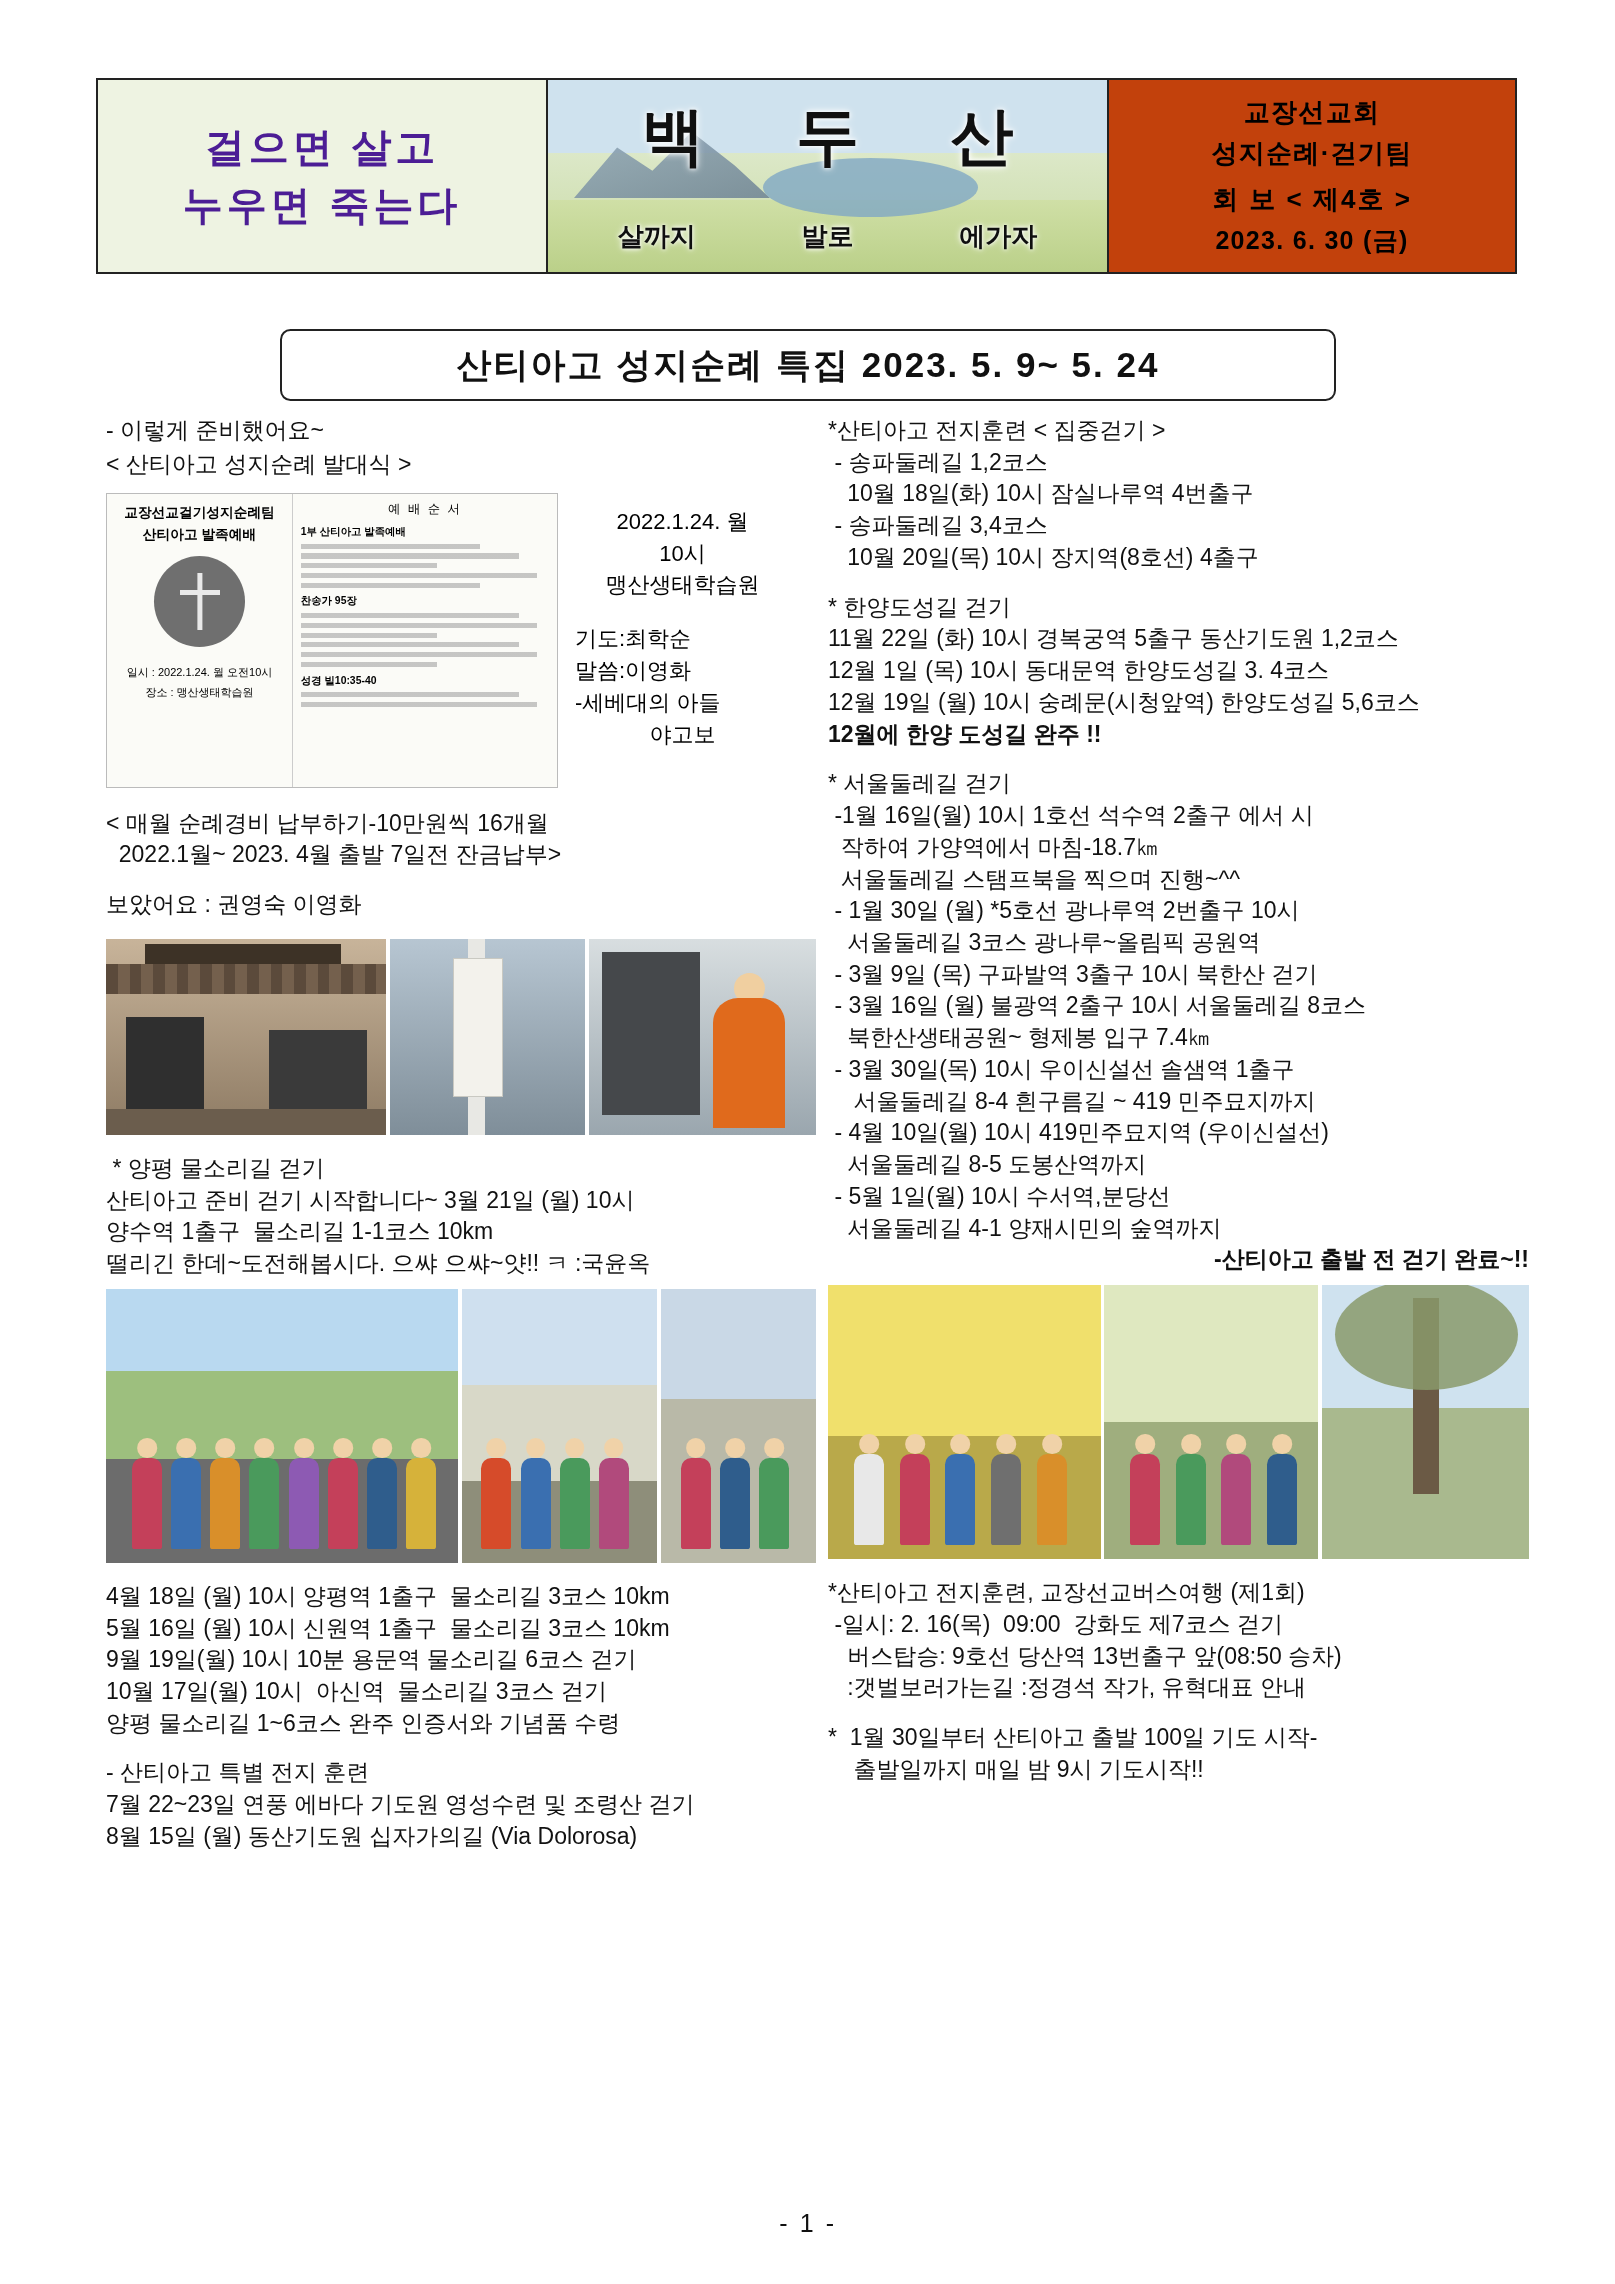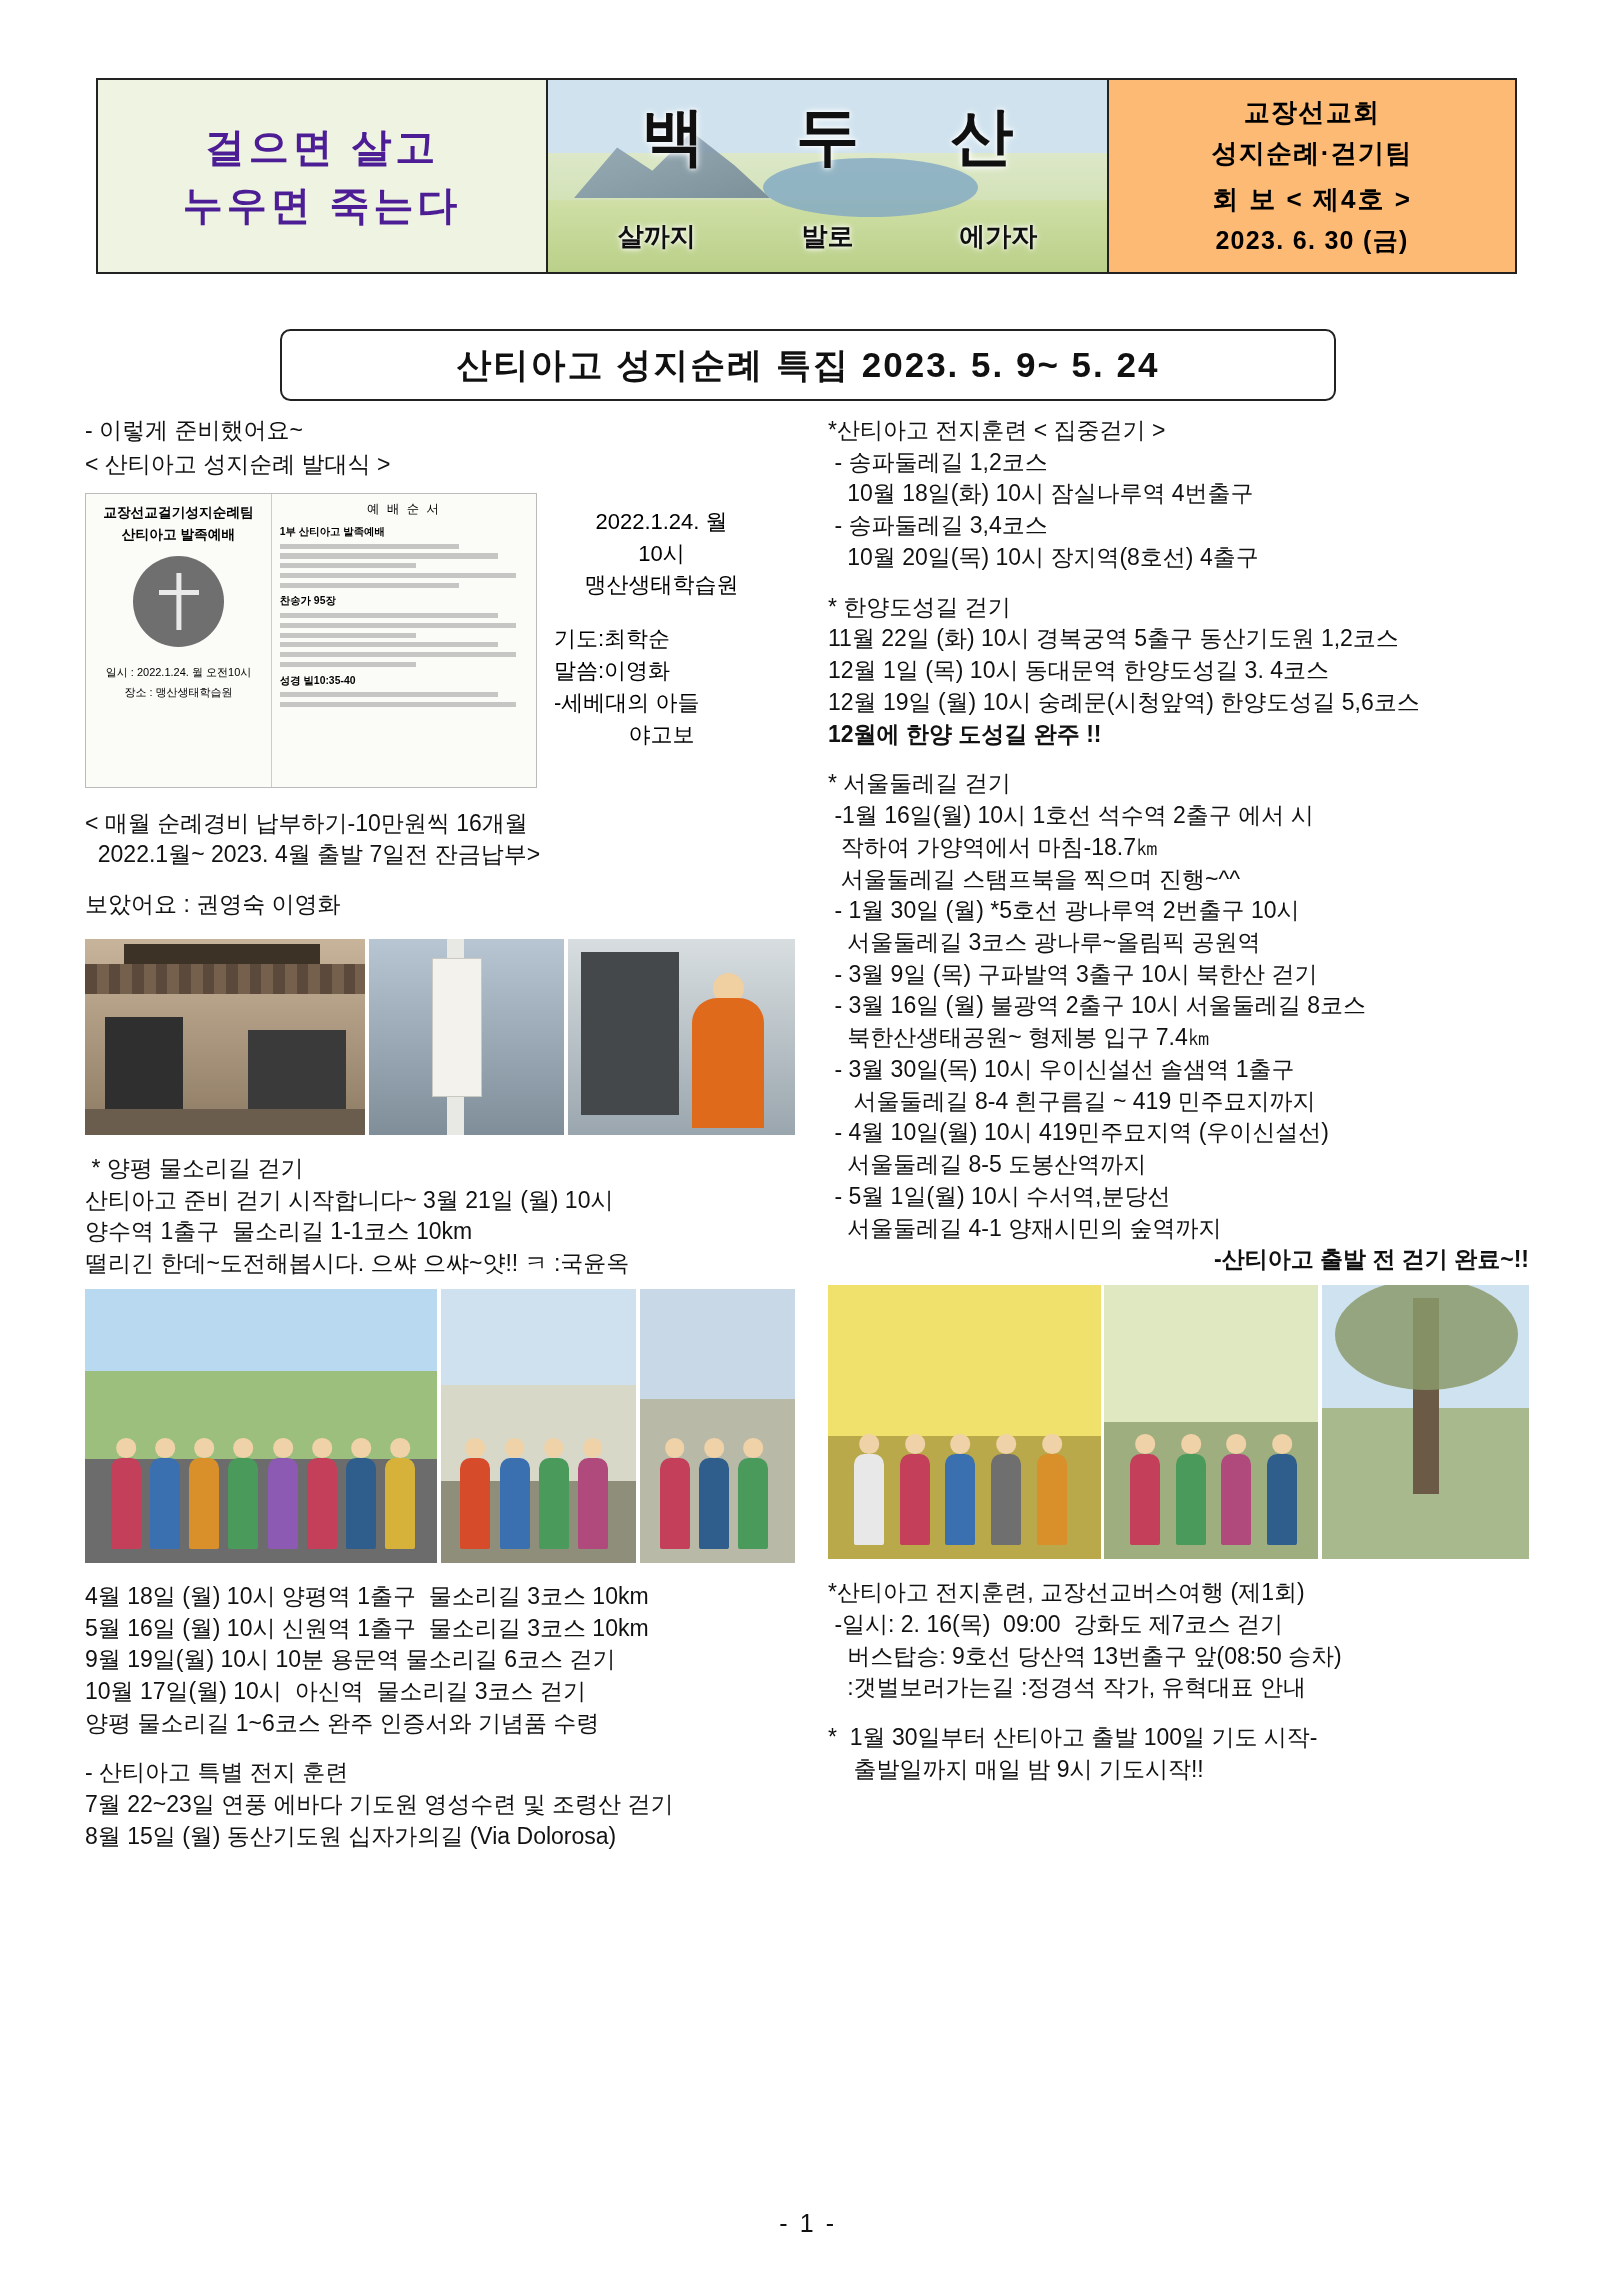--- a/index.html
+++ b/index.html
@@ -110,21 +110,21 @@
     font-weight: 700;
     color: #0f0f0f;
     text-shadow: 0 0 3.9px #fff, 0 0 7.8px #fff;
   }
   .mast-right {
     flex: 1;
     display: flex;
     flex-direction: column;
     align-items: center;
     justify-content: center;
-    background: #fdba74;
+    background: #c2410c;
     padding: 3.9px 0;
     box-sizing: border-box;
     text-align: right;
   }
   .mast-right .org1 {
     font-size: 26px; font-weight: 700; letter-spacing: 1.3px; margin-bottom: 5.2px;
   }
   .mast-right .org2 {
     font-size: 26px; font-weight: 700; letter-spacing: 1.3px; margin-bottom: 11.7px;
   }
@@ -155,21 +155,21 @@
     font-weight: 700;
     letter-spacing: 2px;
     color: #111;
   }
 
   
   .col {
     position: absolute;
     top: 415px;
   }
-  .col-left { left: 85px; width: 710px; }
+  .col-left { left: 106px; width: 710px; }
   .col-right { left: 828px; width: 701px; }
 
   .txt {
     font-size: 23px;
     line-height: 1.38;
     color: #111;
     letter-spacing: 0px;
     white-space: pre-wrap;
     font-family: "Liberation Sans", sans-serif;
   }

